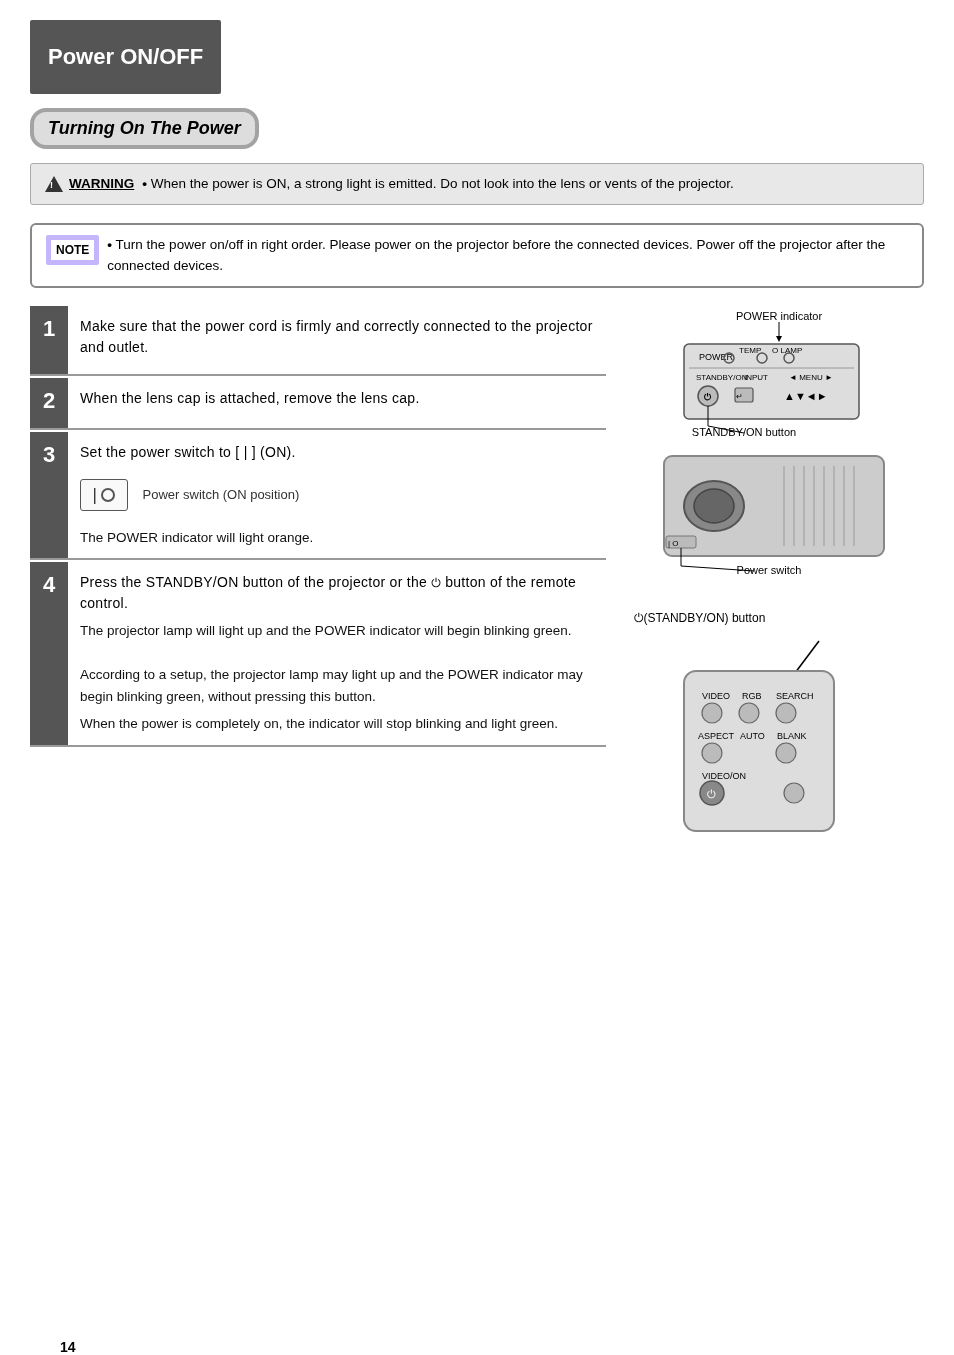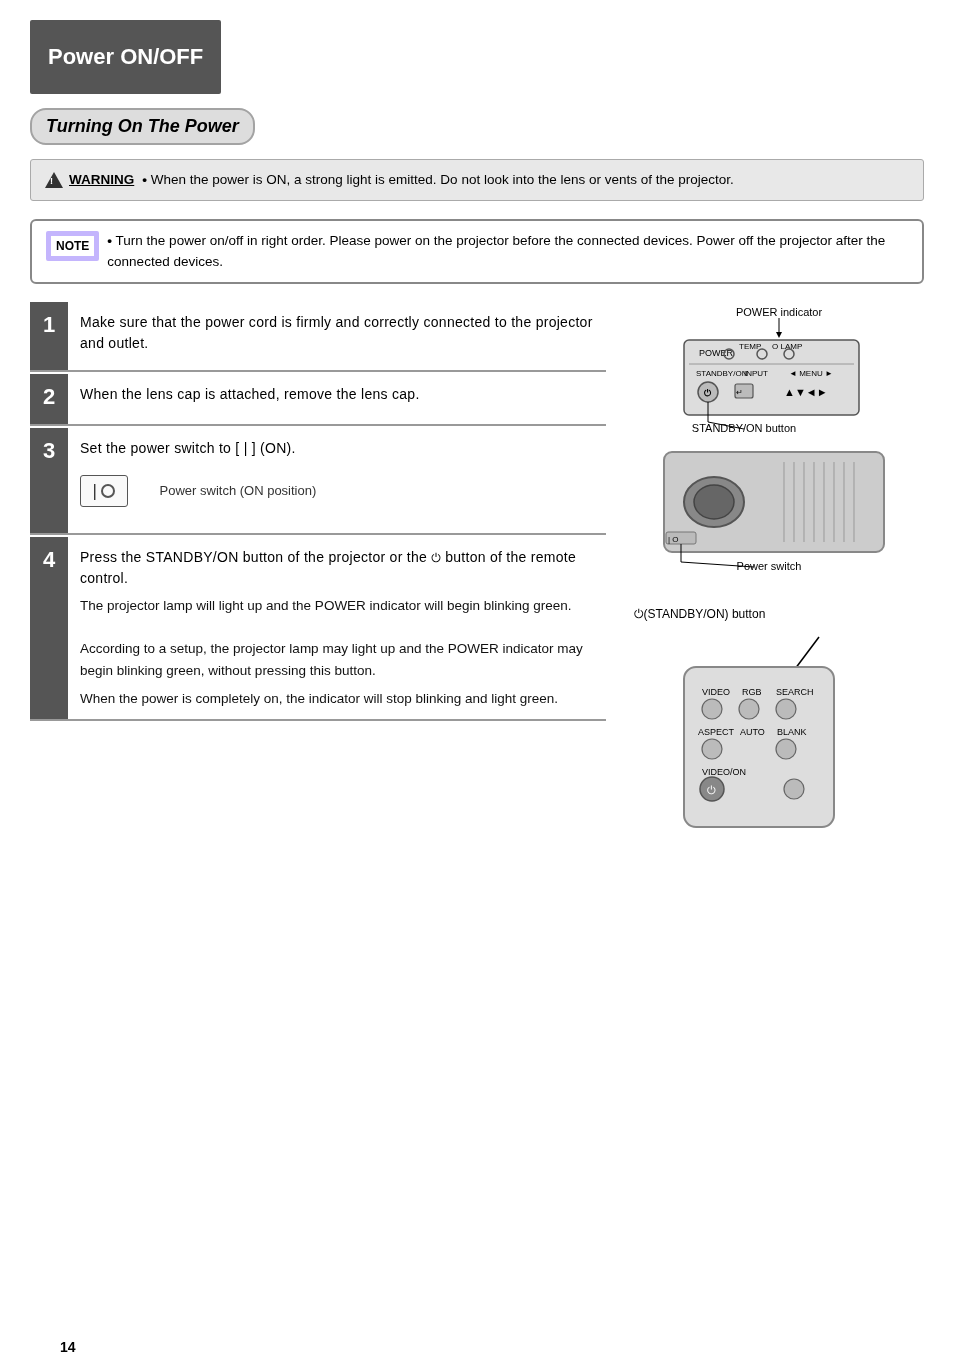--- a/index.html
+++ b/index.html
@@ -19,21 +19,21 @@
       font-size: 22px;
       font-weight: bold;
       padding: 24px 18px;
       display: inline-block;
       margin-bottom: 14px;
       border-radius: 2px;
     }
 
     .section-title {
       background: #ddd;
-      border: 2px solid #a3a3a3;
+      border: 4px solid #a3a3a3;
       border-radius: 16px;
       font-style: italic;
       font-weight: bold;
       font-size: 18px;
       padding: 6px 14px;
       display: inline-block;
       margin-bottom: 14px;
     }
 
     .warning-box {
@@ -156,21 +156,21 @@
       width: 14px;
       height: 14px;
       border-radius: 50%;
       border: 2px solid #555;
       display: inline-block;
     }
 
     .switch-label {
       font-size: 13px;
       color: #333;
-      margin-left: 22px;
+      margin-left: 5px;
     }
 
     
     .remote-section {
       margin-top: 8px;
       margin-left: 10px;
     }
 
     .remote-label-text {
       font-size: 12px;
@@ -246,20 +246,21 @@
         <div class="step-number">3</div>
         <div class="step-content">
           <div class="step-title">Set the power switch to [ | ] (ON).</div>
           <div style="display:flex;align-items:center;gap:10px;margin:8px 0;">
             <div class="power-switch-diagram">
               <span class="switch-i">|</span>
               <span class="switch-circle"></span>
             </div>
             <span class="switch-label">Power switch (ON position)</span>
           </div>
+          <div class="step-body">The POWER indicator will light orange.</div>
         </div>
       </div>
 
       <div class="step" style="border-bottom:2px solid #999;">
         <div class="step-number">4</div>
         <div class="step-content">
           <div class="step-title">
             Press the STANDBY/ON button of the projector or the <span style="font-size:12px;">⏻</span> button of the remote control.
           </div>
           <div class="step-body">

